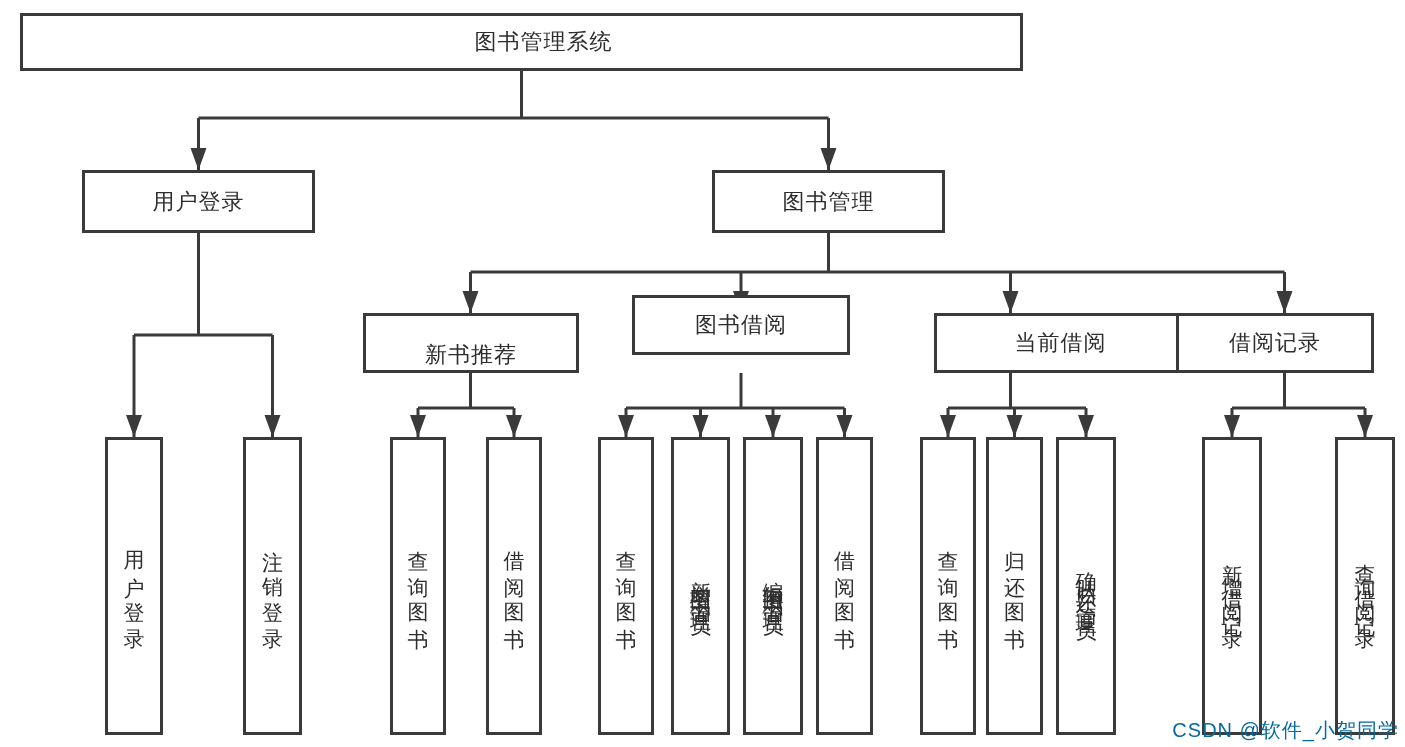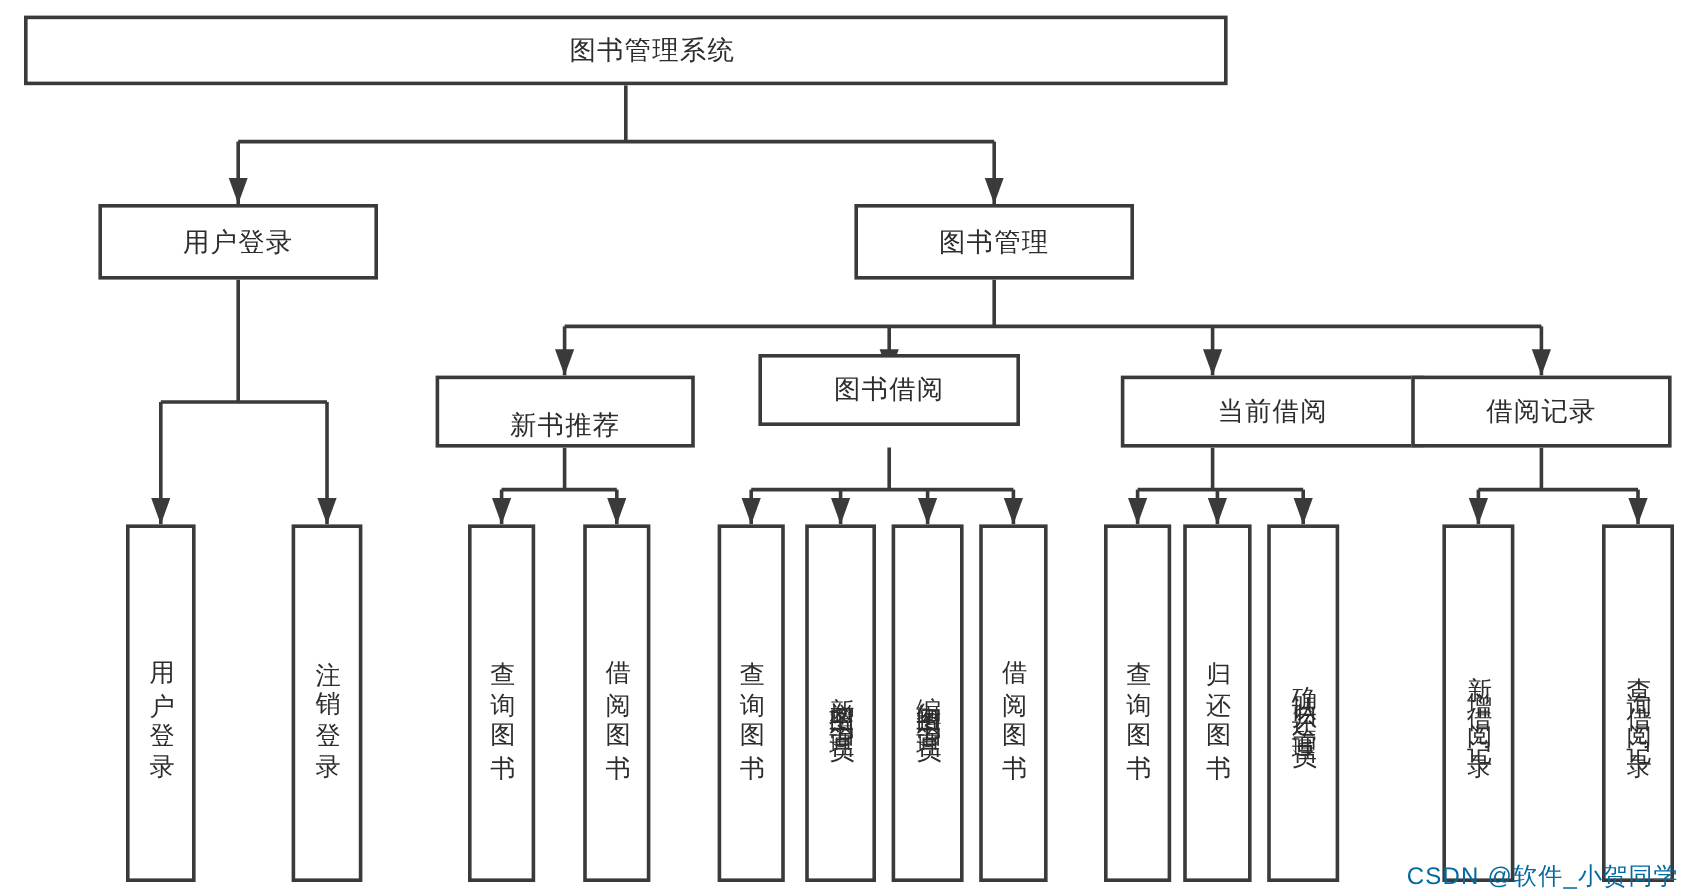--- a/index.html
+++ b/index.html
@@ -34,21 +34,21 @@
   .sp10 { letter-spacing: 5px;  }
   
   .n-root  { left: 20px;   top: 13px;  width: 1003px; height: 58px; padding-left: 44px; }
   
   .n-login { left: 82px;   top: 170px; width: 233px;  height: 63px; }
   .n-mgmt  { left: 712px;  top: 170px; width: 233px;  height: 63px; }
   
   .n-new   { left: 363px;  top: 313px; width: 216px;  height: 60px; align-items: flex-end; }
   .n-borr  { left: 632px;  top: 295px; width: 218px;  height: 60px; }
   .n-cur   { left: 902px;  top: 313px; width: 253px;  height: 60px; margin-left: 32px; }
-  .n-rec   { left: 1176px; top: 313px; width: 217px;  height: 60px; }
+  .n-rec   { left: 1176px; top: 313px; width: 198px;  height: 60px; }
   
   .n-a1 { left: 105px;  top: 437px; width: 58px; height: 298px; }
   .n-a2 { left: 243px;  top: 437px; width: 59px; height: 298px; }
   .n-b1 { left: 390px;  top: 437px; width: 56px; height: 298px; }
   .n-b2 { left: 486px;  top: 437px; width: 56px; height: 298px; }
   .n-c1 { left: 598px;  top: 437px; width: 56px; height: 298px; }
   .n-c2 { left: 671px;  top: 437px; width: 59px; height: 298px; }
   .n-c3 { left: 743px;  top: 437px; width: 60px; height: 298px; }
   .n-c4 { left: 816px;  top: 437px; width: 57px; height: 298px; }
   .n-d1 { left: 920px;  top: 437px; width: 56px; height: 298px; }

